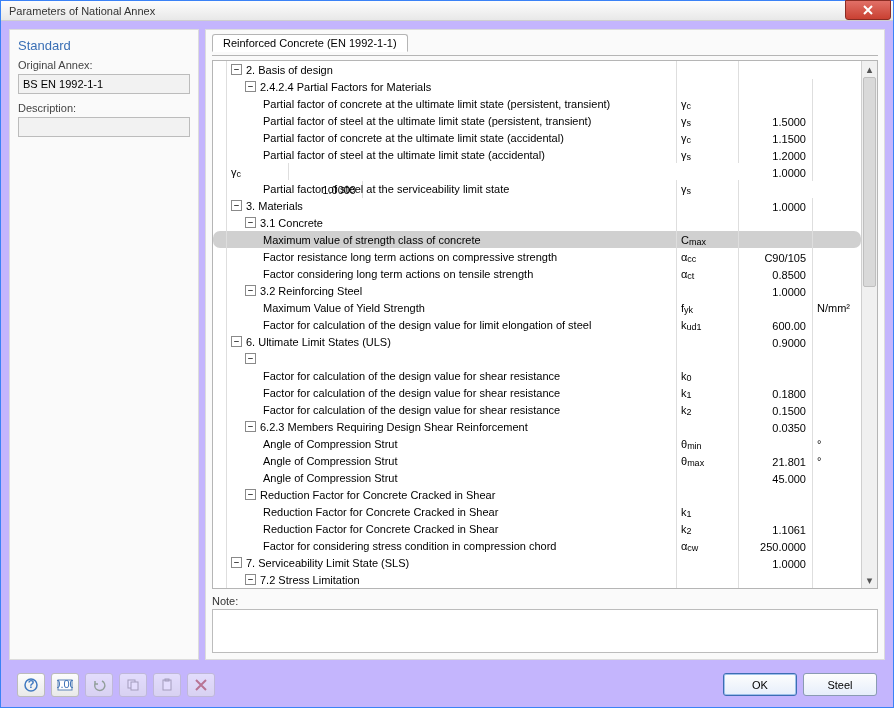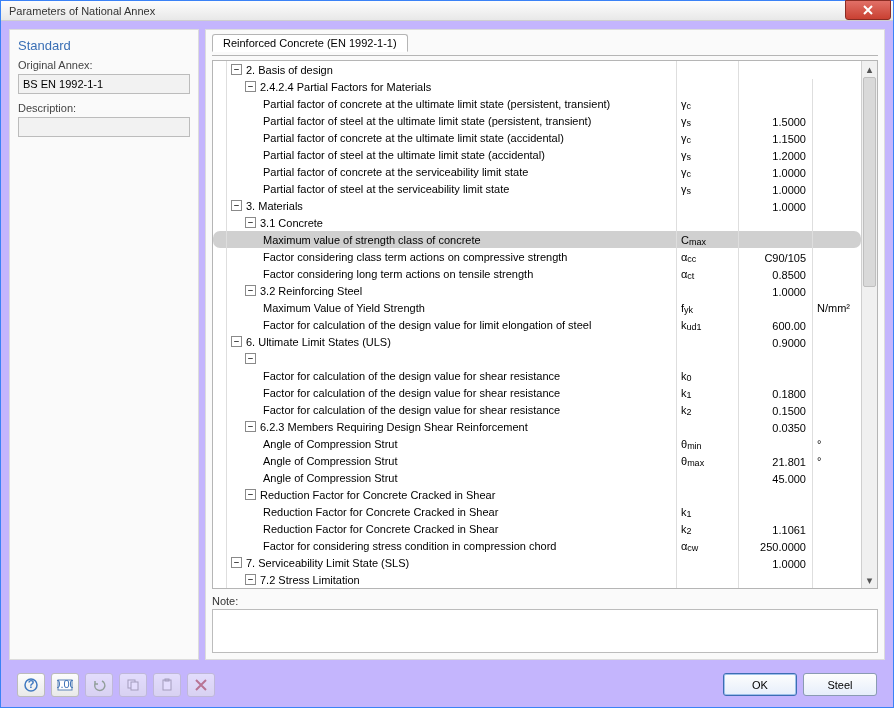--- a/index.html
+++ b/index.html
@@ -129,23 +129,20 @@
                 <div class="gutter"></div>
                 <div class="tree">
                   <span>Partial factor of steel at the ultimate limit state (accidental)</span>
                 </div>
                 <div class="sym">γ<sub>s</sub></div>
                 <div class="val">1.0000</div>
                 <div class="unit"></div>
               </div>
               <div class="row indent3">
                 <div class="gutter"></div>
-                <div class="tree">
-                  <span>Partial factor of concrete at the serviceability limit state</span>
-                </div>
                 <div class="sym">γ<sub>c</sub></div>
                 <div class="val">1.0000</div>
                 <div class="unit"></div>
               </div>
               <div class="row indent3">
                 <div class="gutter"></div>
                 <div class="tree">
                   <span>Partial factor of steel at the serviceability limit state</span>
                 </div>
                 <div class="sym">γ<sub>s</sub></div>
@@ -177,21 +174,21 @@
                 <div class="tree">
                   <span>Maximum value of strength class of concrete</span>
                 </div>
                 <div class="sym">C<sub>max</sub></div>
                 <div class="val">C90/105</div>
                 <div class="unit"></div>
               </div>
               <div class="row indent3">
                 <div class="gutter"></div>
                 <div class="tree">
-                  <span>Factor considering class term actions on compressive strength</span>
+                  <span>Factor resistance long term actions on compressive strength</span>
                 </div>
                 <div class="sym">α<sub>cc</sub></div>
                 <div class="val">0.8500</div>
                 <div class="unit"></div>
               </div>
               <div class="row indent3">
                 <div class="gutter"></div>
                 <div class="tree">
                   <span>Factor considering long term actions on tensile strength</span>
                 </div>

